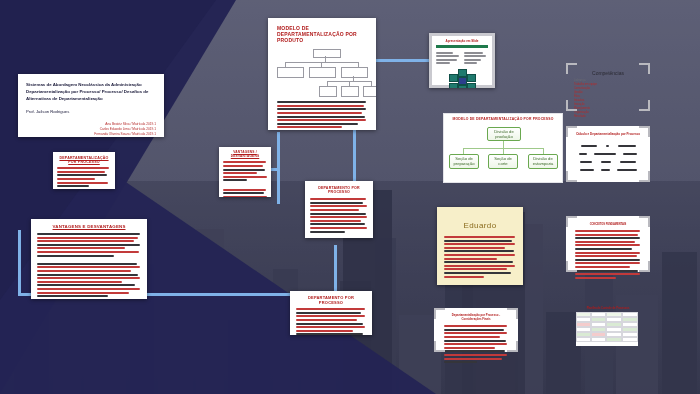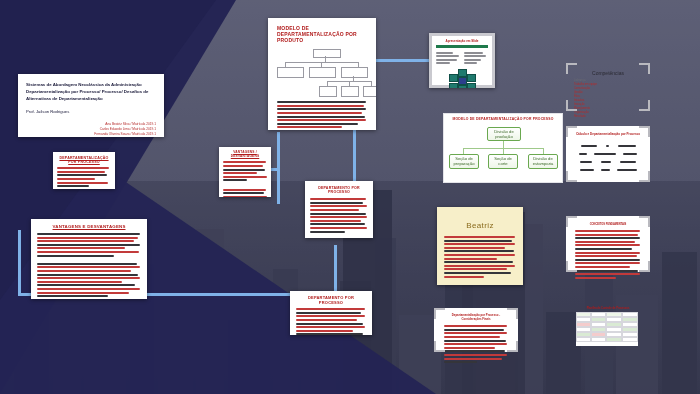--- a/index.html
+++ b/index.html
@@ -347,21 +347,21 @@
       </div>
       <div style="display:flex;justify-content:space-around;align-items:center;margin:3px 0;">
         <div class="tl k" style="width:14px"></div>
           <div class="tl k" style="width:9px"></div>
           <div class="tl k" style="width:20px"></div>
       </div>
     </div>
   </div>
 
   <div class="card resumo card-shadow" style="left:437px;top:207px;width:86px;height:78px;padding:6px 7px;">
-    <div class="rttl" style="margin-top:8px;">Beatriz</div>
+    <div class="rttl" style="margin-top:8px;">Eduardo</div>
     <div style="margin-top:6px;">
       <div class="tl r" style="width:99%"></div>
         <div class="tl k" style="width:95%"></div>
       <div class="tl r" style="width:98%"></div>
         <div class="tl r" style="width:85%"></div>
       <div class="tl k" style="width:97%"></div>
         <div class="tl r" style="width:99%"></div>
       <div class="tl r" style="width:74%"></div>
         <div class="tl k" style="width:96%"></div>
       <div class="tl r" style="width:99%"></div>

